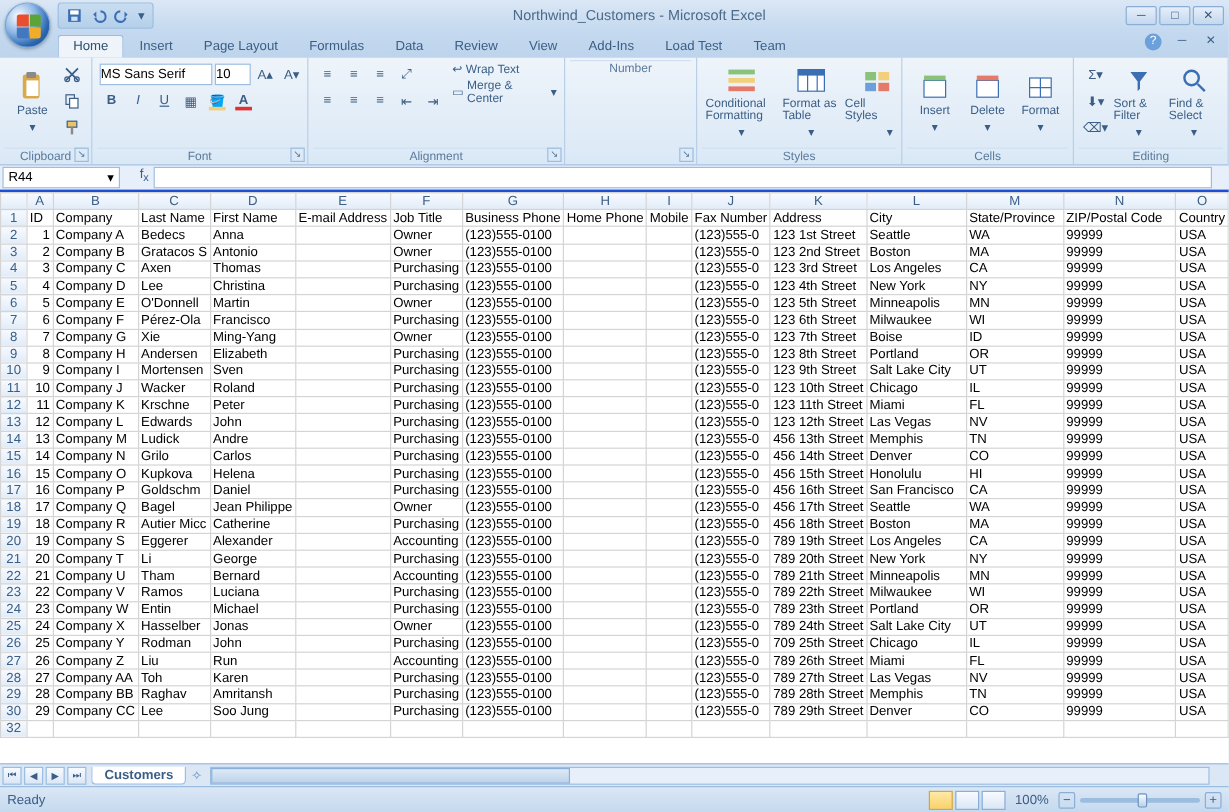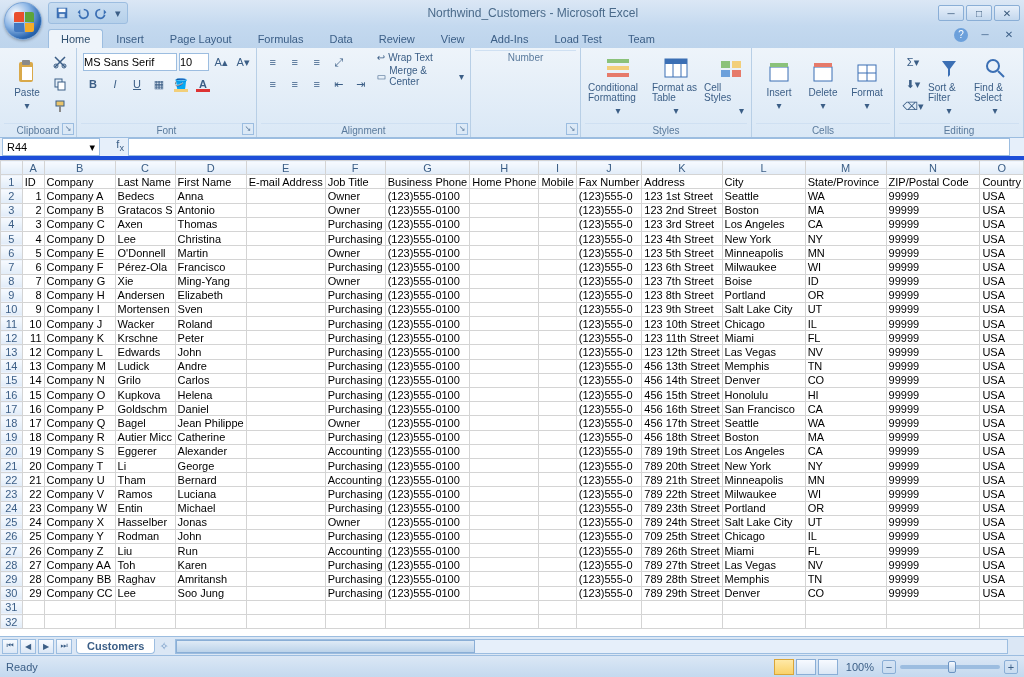--- a/index.html
+++ b/index.html
@@ -35,21 +35,21 @@
   .bigbtn { display:flex; flex-direction:column; align-items:center; justify-content:center; width:42px; height:66px; border:1px solid transparent; border-radius:3px; font-size:10px; color:#3b5e86; gap:2px;}
   .bigico { width:26px; height:26px; border-radius:3px;}
   .smallrow { display:flex; gap:2px; align-items:center;}
   .smallbtn { width:20px; height:20px; border:1px solid transparent; border-radius:2px; display:flex; align-items:center; justify-content:center; color:#3b5e86;}
   select.ribsel,input.ribsel{font-size:11px; border:1px solid #9cbde0; background:#fff; height:18px;}
   .combo { display:flex; flex-direction:column; gap:2px;}
   .chk { font-size:10px; color:#3b5e86; display:flex; align-items:center; gap:3px;}
   .launcher { position:absolute; right:2px; bottom:2px; width:12px; height:12px; border:1px solid #9cbde0; font-size:8px; text-align:center; color:#5a7a9c;}
 
   
-  .fxbar { height:22px; background:#e6effa; border-bottom:4px solid #1d4ed8; display:flex; align-items:center;}
+  .fxbar { height:22px; background:#e6effa; border-bottom:2px solid #1d4ed8; display:flex; align-items:center;}
   .namebox { width:98px; border:1px solid #9cbde0; background:#fff; height:18px; margin:0 2px; padding:0 4px; display:flex; align-items:center; justify-content:space-between; font-size:11px;}
   .fxico { width:18px; height:18px; text-align:right; color:#3b5e86; margin:0 4px;}
   .fxinput { flex:1; border:1px solid #9cbde0; background:#fff; height:18px; margin-right:14px;}
 
   
   .grid-wrap { position:relative; height: calc(677px - 26px - 22px - 90px - 22px - 19px - 22px); background:#fff; overflow:hidden;}
   table.grid { border-collapse:collapse; font-family:"MS Sans Serif",Tahoma,sans-serif; font-size:11px; table-layout:fixed;}
   table.grid th, table.grid td { border:1px solid #d4d4d4; height:14.2px; padding:0 2px; overflow:hidden; white-space:nowrap; text-overflow:clip;}
   table.grid th { background:linear-gradient(#f7faff,#e1ecf8); color:#3b5e86; font-weight:normal; text-align:center;}
   table.grid th.rowhdr { width:27px; text-align:center;}
@@ -923,38 +923,20 @@
           <td></td>
           <td></td>
           <td>(123)555-0</td>
           <td>789 29th Street</td>
           <td>Denver</td>
           <td>CO</td>
           <td>99999</td>
           <td>USA</td>
         </tr>
         <tr>
-          <th class="rowhdr">31</th>
-          <td></td>
-          <td></td>
-          <td></td>
-          <td></td>
-          <td></td>
-          <td></td>
-          <td></td>
-          <td></td>
-          <td></td>
-          <td></td>
-          <td></td>
-          <td></td>
-          <td></td>
-          <td></td>
-          <td></td>
-        </tr>
-        <tr>
           <th class="rowhdr">32</th>
           <td></td>
           <td></td>
           <td></td>
           <td></td>
           <td></td>
           <td></td>
           <td></td>
           <td></td>
           <td></td>

